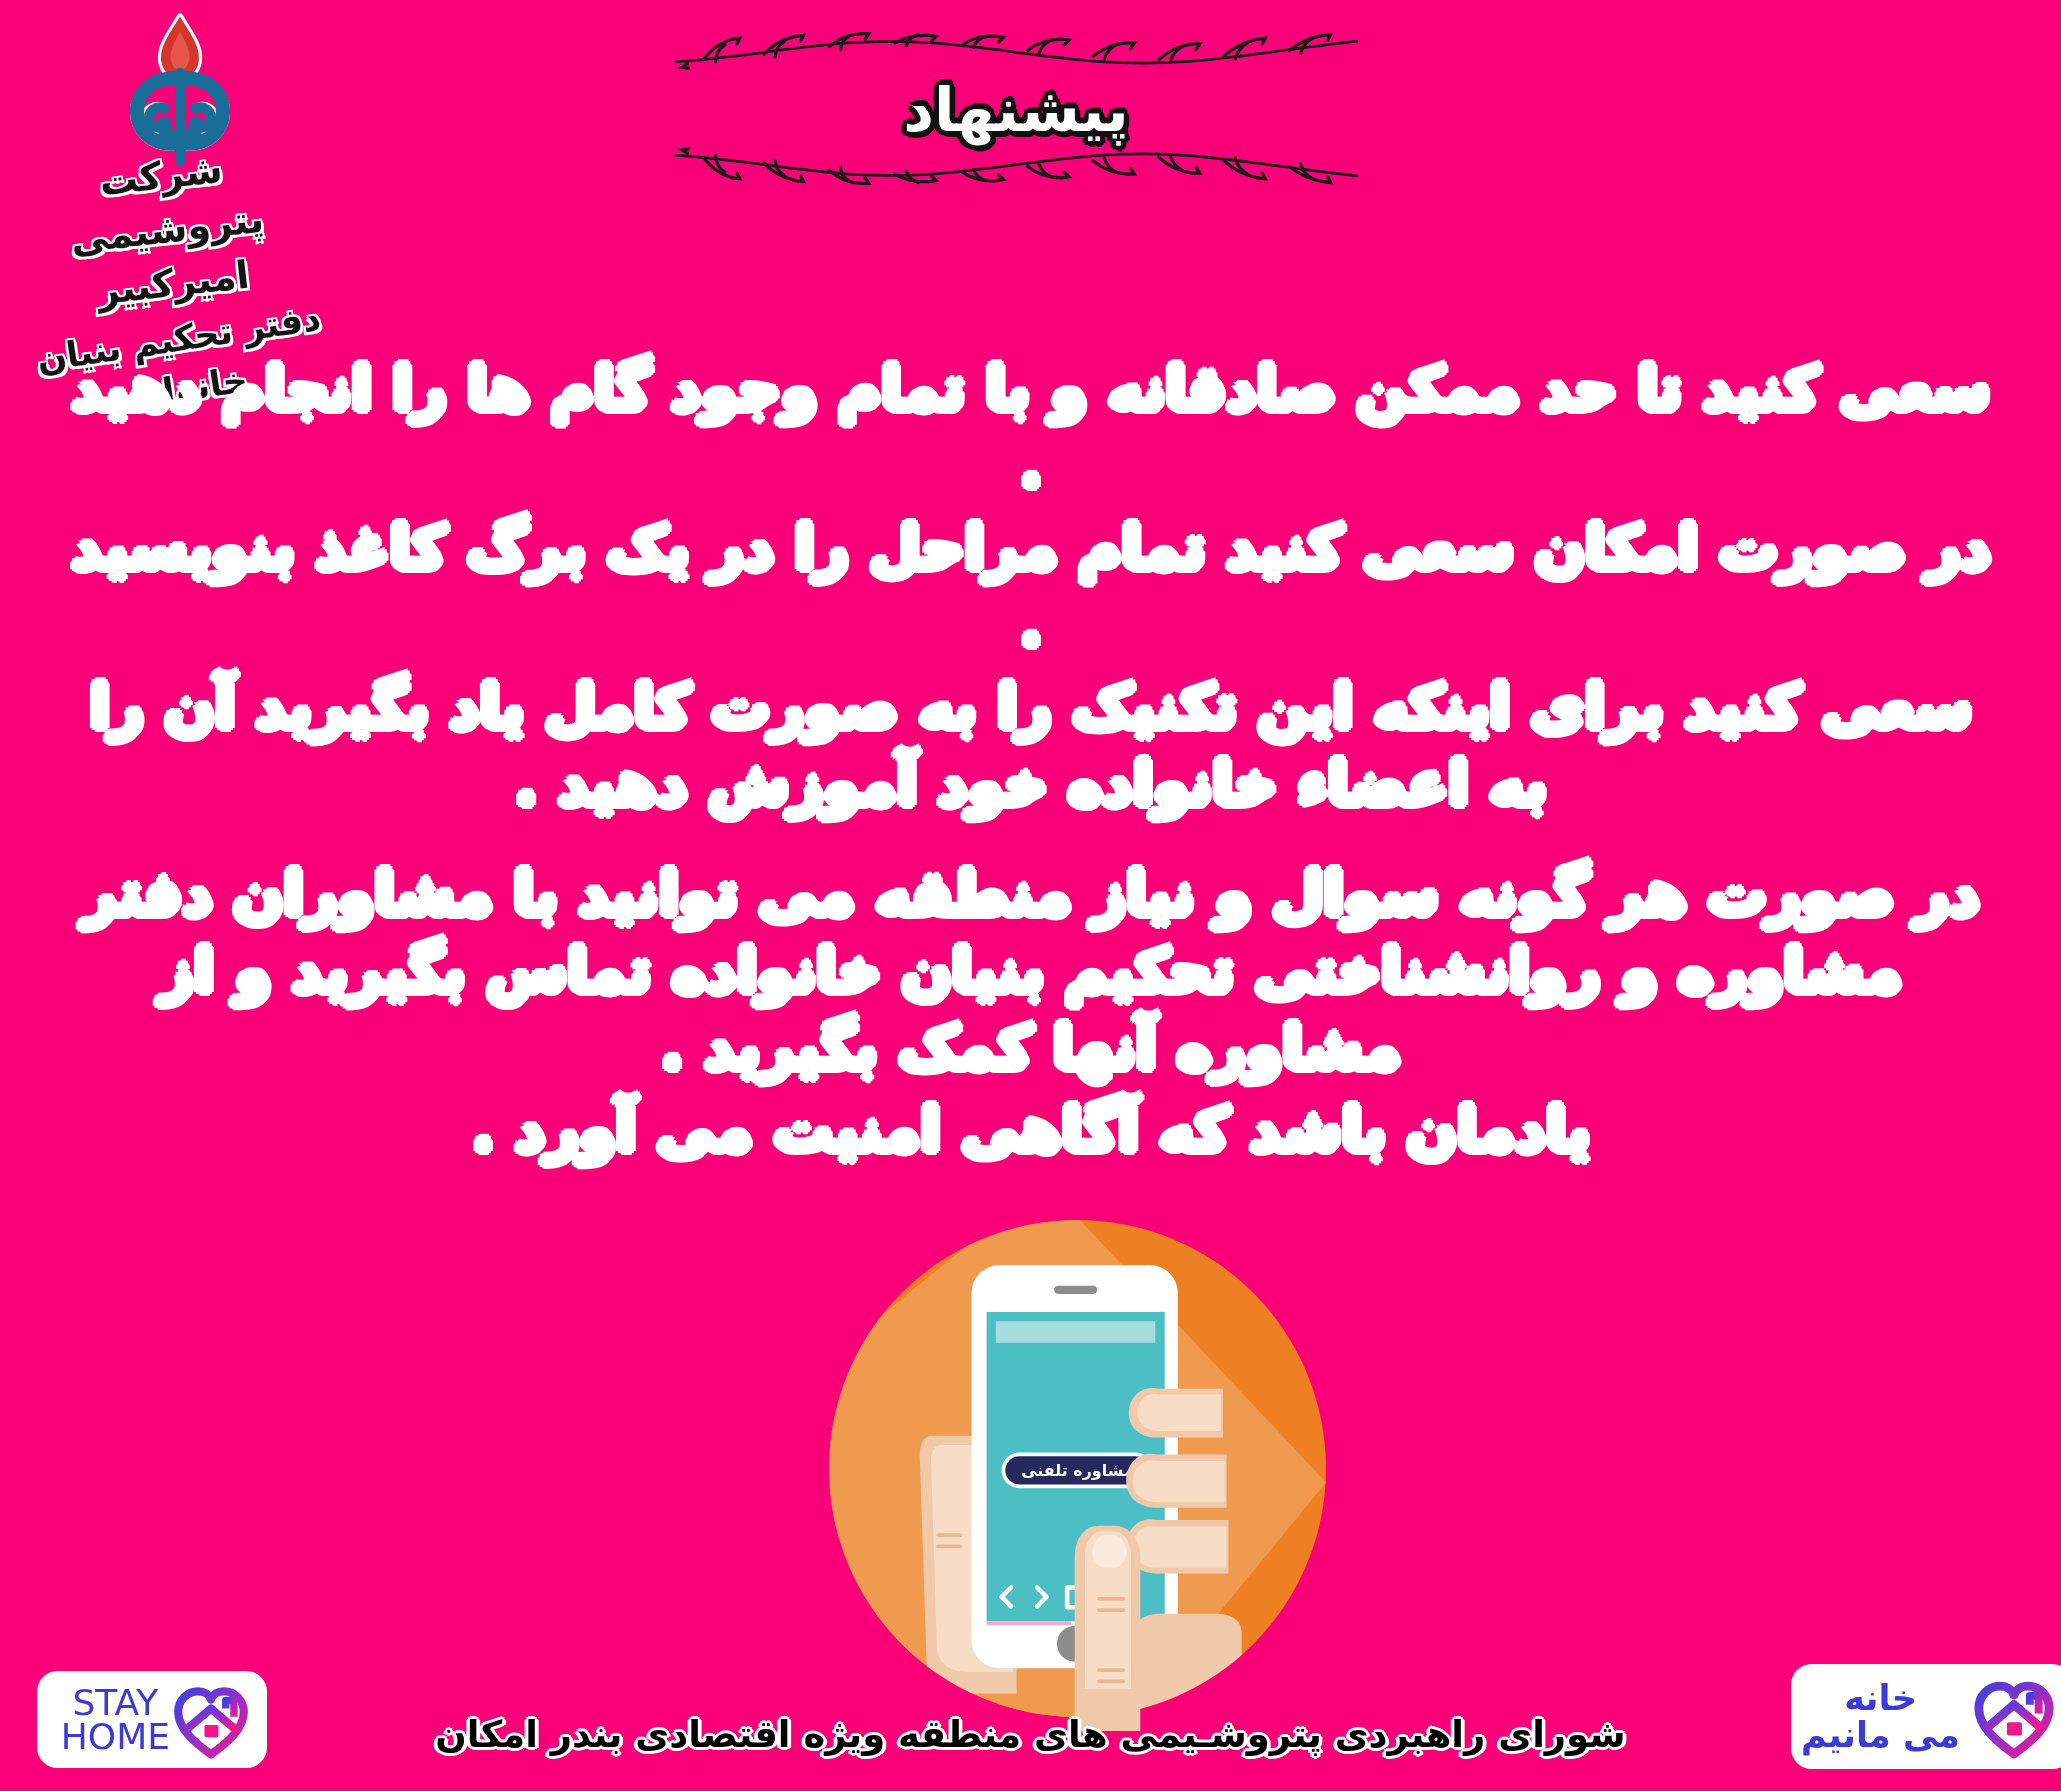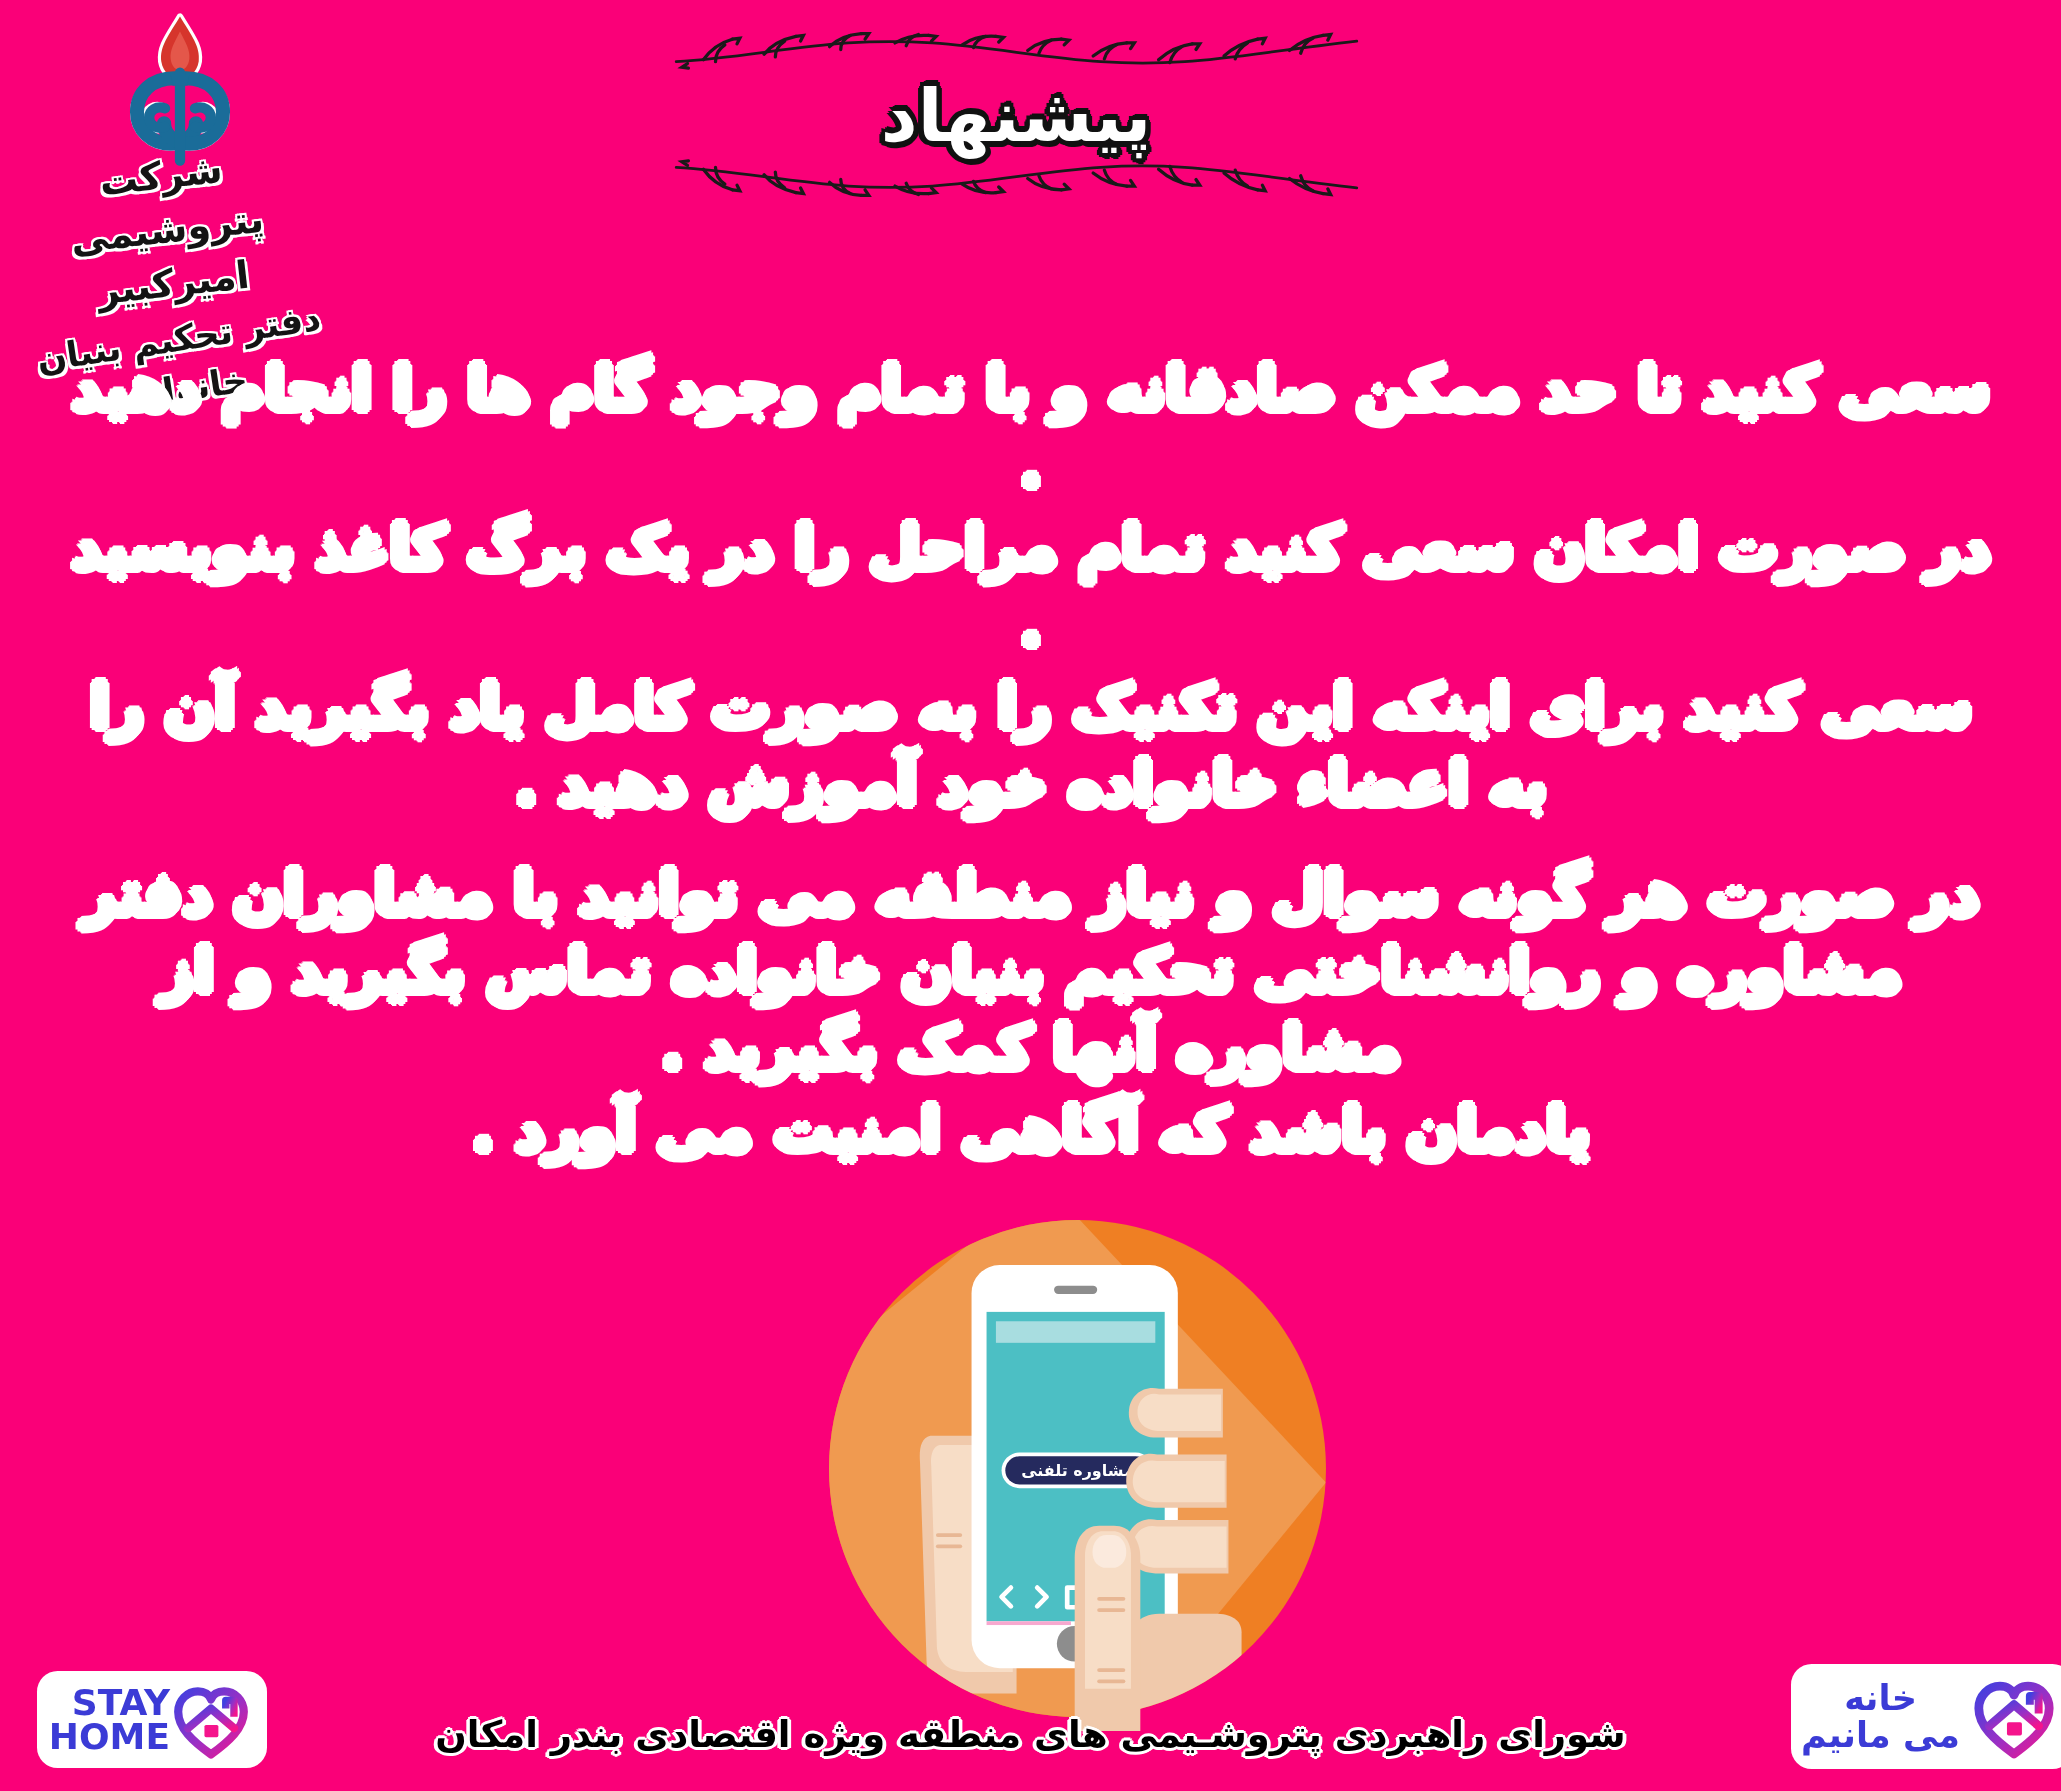--- a/index.html
+++ b/index.html
@@ -66,21 +66,21 @@
     text-align: center;
   }
   .ornament {
     display: block;
     width: 693px;
     height: 43px;
     margin: 0 auto;
   }
   .ornament.bottom { transform: scaleY(-1); }
   .poster-title {
-    font-size: 72px;
+    font-size: 60px;
     font-weight: 900;
     color: #ffffff;
     line-height: 1.0;
     margin: 9.4px 0 5.6px 0;
     letter-spacing: 0.9px;
     text-shadow:
       4.7px 0 0 #111, -4.7px 0 0 #111, 0 4.7px 0 #111, 0 -4.7px 0 #111,
       3.7px 3.7px 0 #111, -3.7px -3.7px 0 #111, 3.7px -3.7px 0 #111, -3.7px 3.7px 0 #111,
       5.6px 1.9px 0 #111, -5.6px 1.9px 0 #111, 1.9px 5.6px 0 #111, 1.9px -5.6px 0 #111;
   }
@@ -153,25 +153,25 @@
     left: 1791px;
     top: 1664px;
     width: 282px;
     height: 105px;
     flex-direction: row;
   }
   .badge-icon { width: 82px; height: 82px; flex: 0 0 82px; }
   .badge-fa .badge-icon { width: 88px; height: 88px; flex: 0 0 88px; }
   .badge-label-en {
     color: #3b3bd6;
-    font-weight: 700;
+    font-weight: 400;
     font-size: 36px;
     line-height: 0.92;
     letter-spacing: 0px;
-    text-align: right;
+    text-align: center;
     direction: ltr;
     margin-left: 7.5px;
     white-space: pre-line;
   }
   .badge-label-fa {
     color: #3b3bd6;
     font-weight: 900;
     font-size: 35px;
     line-height: 1.05;
     direction: rtl;

